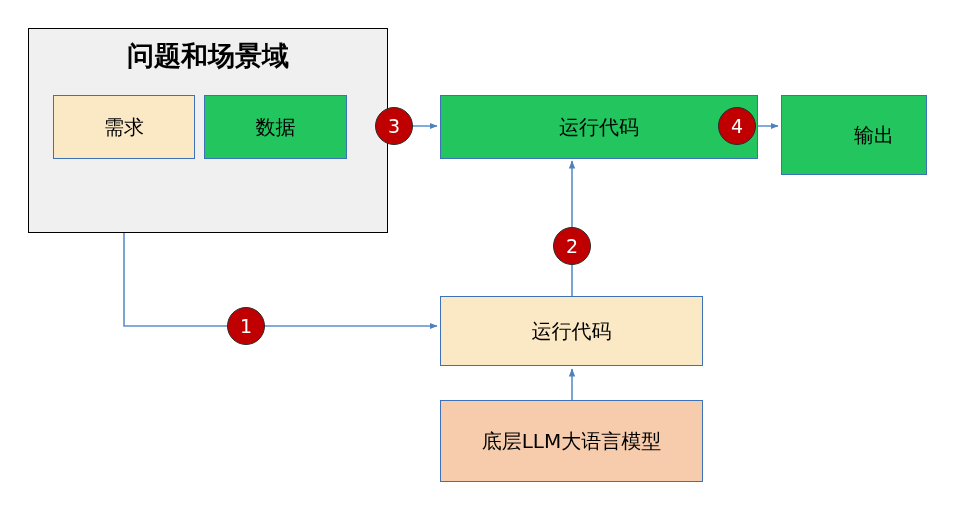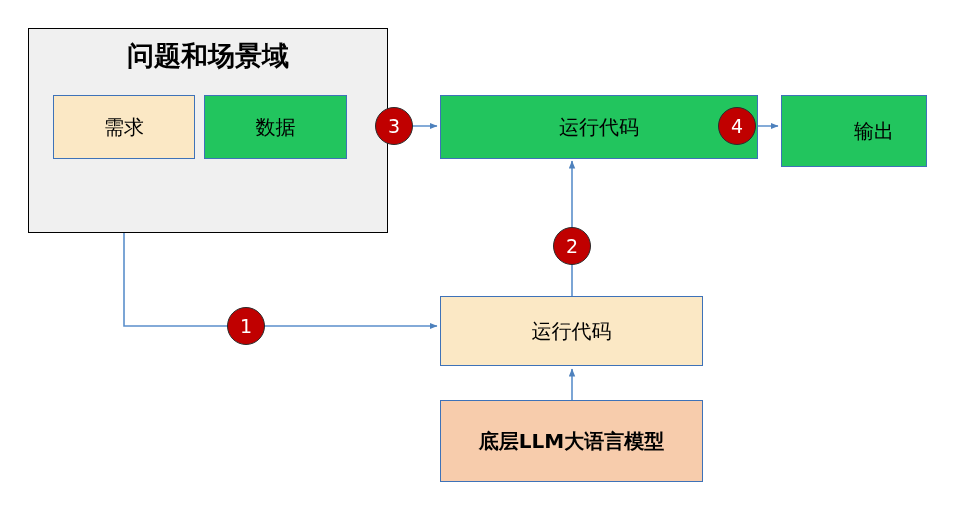--- a/index.html
+++ b/index.html
@@ -50,21 +50,21 @@
     white-space: nowrap;
   }
   .box {
     border: 1.4px solid #3E72B8;
     font-size: 20px;
     font-weight: normal;
   }
   .fill-yellow { background: #FBE8C5; }
   .fill-green  { background: #22c55e; }
   .fill-salmon { background: #F7CCAC; }
-  .box.bold { font-weight: bold; }
+  .box.bold { font-weight: normal; }
   .badge {
     position: absolute;
     box-sizing: border-box;
     border-radius: 50%;
     background: #C00000;
     border: 1.2px solid #2B2B2B;
     color: #FFFFFF;
     display: flex;
     align-items: center;
     justify-content: center;
@@ -109,21 +109,21 @@
   <div class="node group-box" style="left:28px; top:28px; width:360px; height:205px;">
   </div>
   <div class="group-title" style="left:28px; top:38px; width:360px;">问题和场景域</div>
 
   <div class="node box fill-yellow" style="left:53px; top:95px; width:142px; height:64px;">需求</div>
 
   <div class="node box fill-green" style="left:204px; top:95px; width:143px; height:64px;">数据</div>
 
   <div class="node box fill-green" style="left:440px; top:95px; width:318px; height:64px;">运行代码</div>
 
-  <div class="node box fill-green" style="left:781px; top:95px; width:146px; height:72px;padding-left:40px;">输出</div>
+  <div class="node box fill-green" style="left:781px; top:95px; width:146px; height:80px;padding-left:40px;">输出</div>
 
   <div class="node box fill-yellow" style="left:440px; top:296px; width:263px; height:70px;">运行代码</div>
 
   <div class="node box fill-salmon bold" style="left:440px; top:400px; width:263px; height:82px;">底层LLM大语言模型</div>
 
   <div class="badge" style="left:227px; top:307px; width:38px; height:38px;">1</div>
 
   <div class="badge" style="left:553px; top:227px; width:38px; height:38px;">2</div>
 
   <div class="badge" style="left:375px; top:107px; width:38px; height:38px;">3</div>

